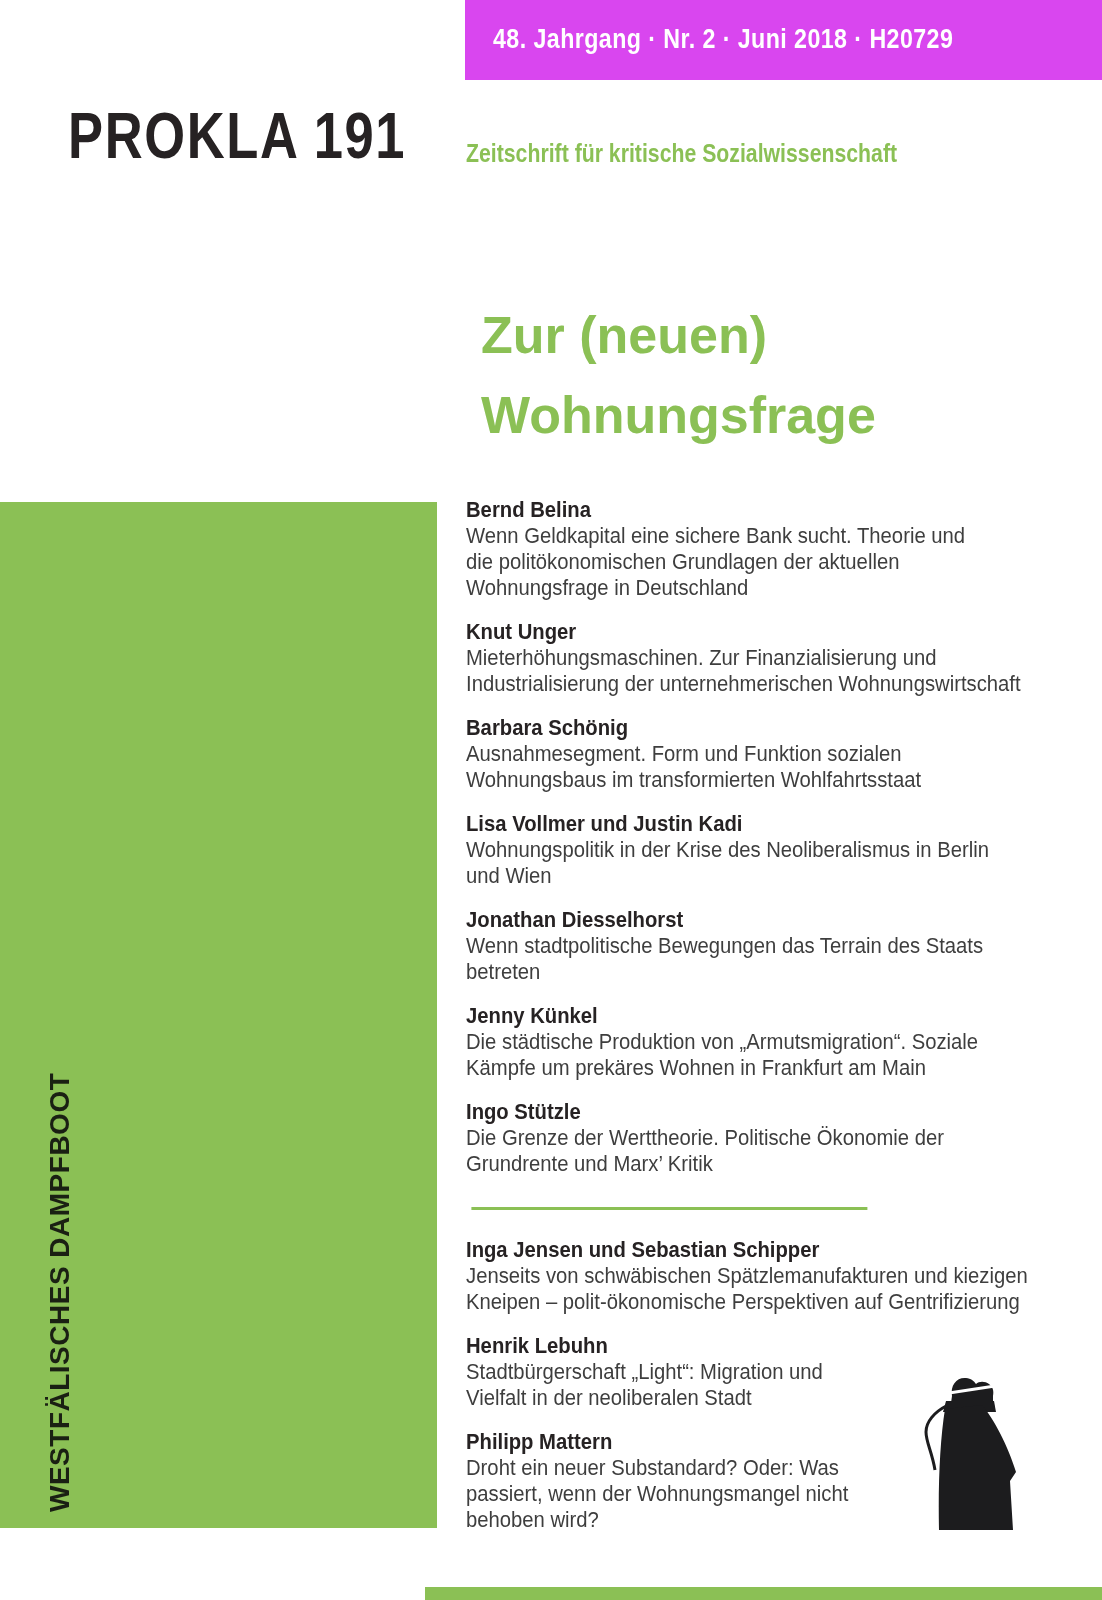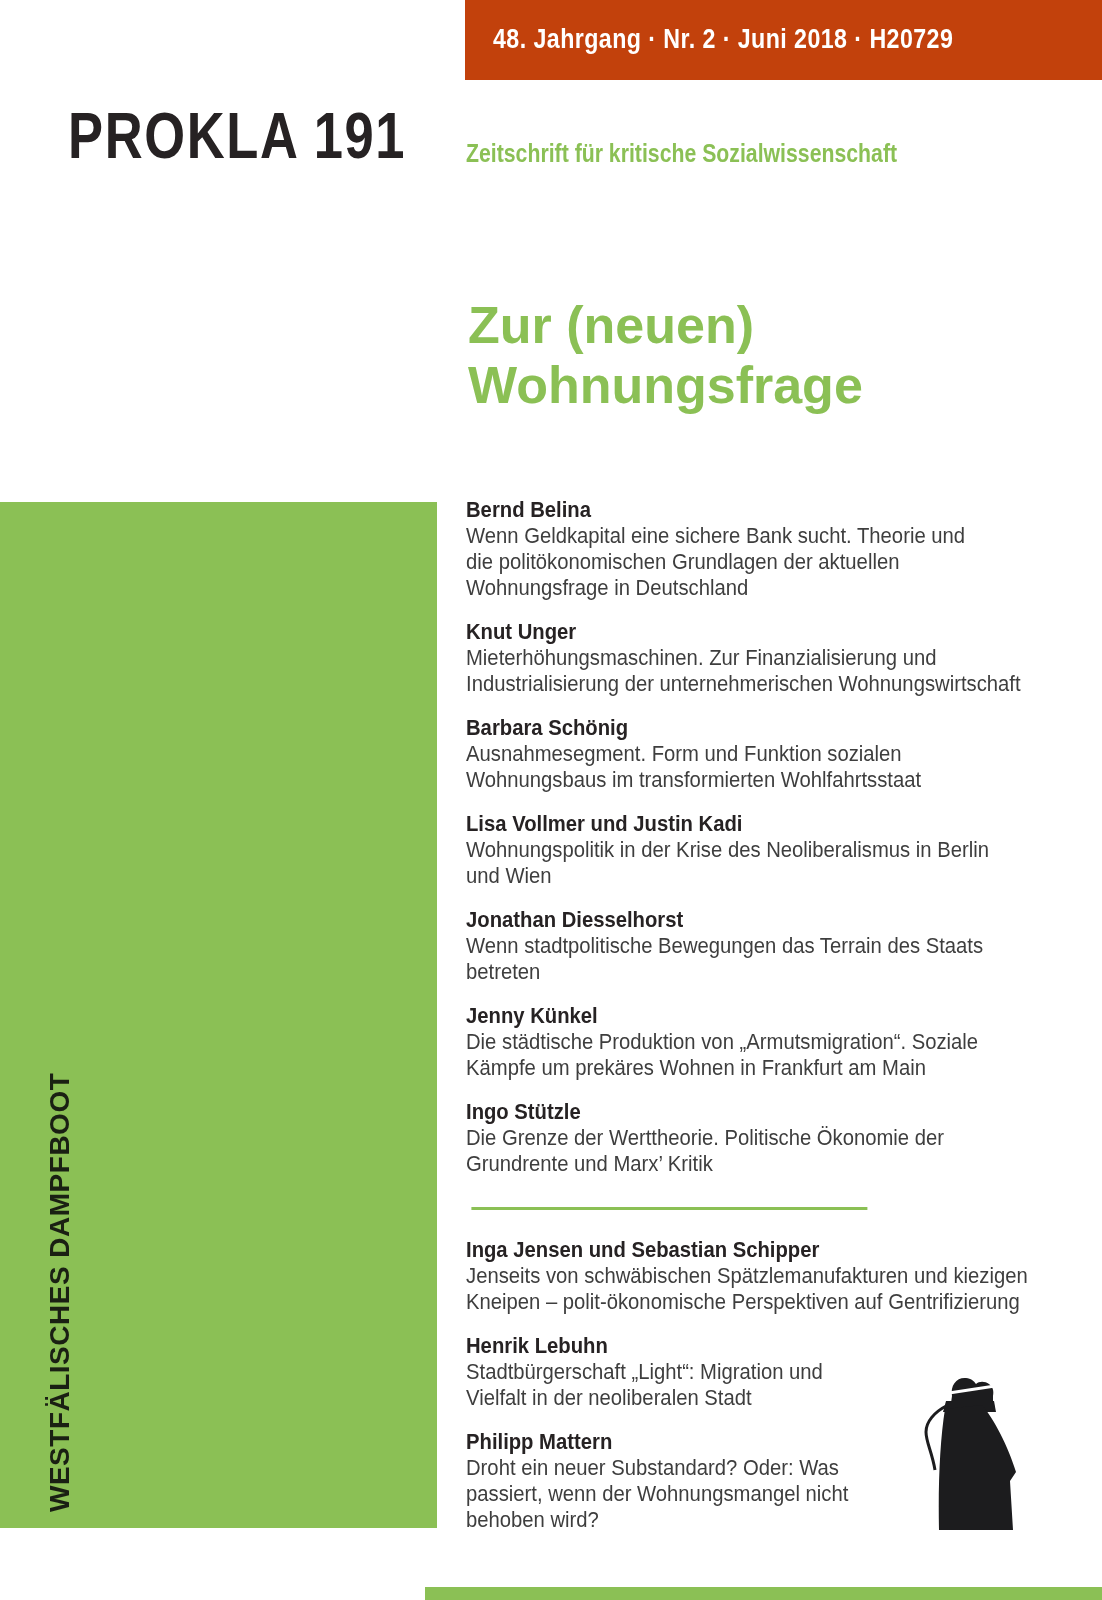--- a/index.html
+++ b/index.html
@@ -4,42 +4,42 @@
 <style>
   * { margin:0; padding:0; box-sizing:border-box; }
   html,body { background:#ffffff; }
   body { font-family:"Liberation Sans", sans-serif; }
   .page {
     position:relative; width:1102px; height:1600px;
     background:#ffffff; overflow:hidden;
   }
   .banner {
     position:absolute; left:465px; top:0; width:637px; height:80px;
-    background:#c2410c;
+    background:#d946ef;
   }
   .banner-text {
     position:absolute; left:28px; top:26px;
     color:#ffffff; font-size:27px; font-weight:bold; line-height:27px;
     letter-spacing:0.5px; white-space:nowrap;
     transform:scaleX(0.86); transform-origin:0 0;
   }
   .prokla {
     position:absolute; left:68px; top:104px;
     font-size:64px; line-height:64px; font-weight:bold; color:#262223;
     letter-spacing:2px; white-space:nowrap;
     transform:scaleX(0.82); transform-origin:0 0;
   }
   .subtitle {
     position:absolute; left:466px; top:141px;
     font-size:25px; line-height:25px; font-weight:bold; color:#8BC055;
     white-space:nowrap; transform:scaleX(0.85); transform-origin:0 0;
   }
   .cover-title {
-    position:absolute; left:468px; top:295px;
-    font-size:52px; line-height:60px; font-weight:bold; color:#8BC055;
+    position:absolute; left:481px; top:295px;
+    font-size:52px; line-height:80px; font-weight:bold; color:#8BC055;
     white-space:pre-line;
   }
   .sidebar {
     position:absolute; left:0; top:502px; width:437px; height:1026px;
     background:#8BC055;
   }
   .vertical-text {
     position:absolute; left:44px; top:1512px;
     font-size:28px; font-weight:bold; color:#1A2013;
     letter-spacing:0.5px; white-space:nowrap;

